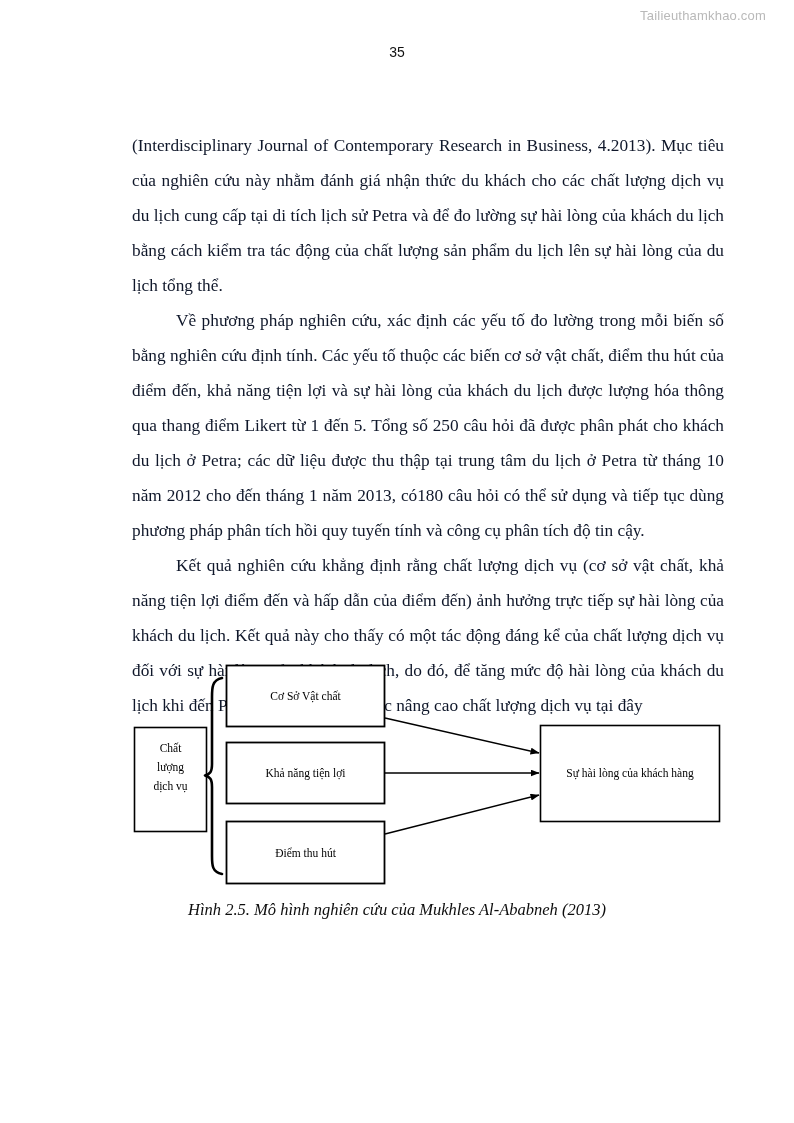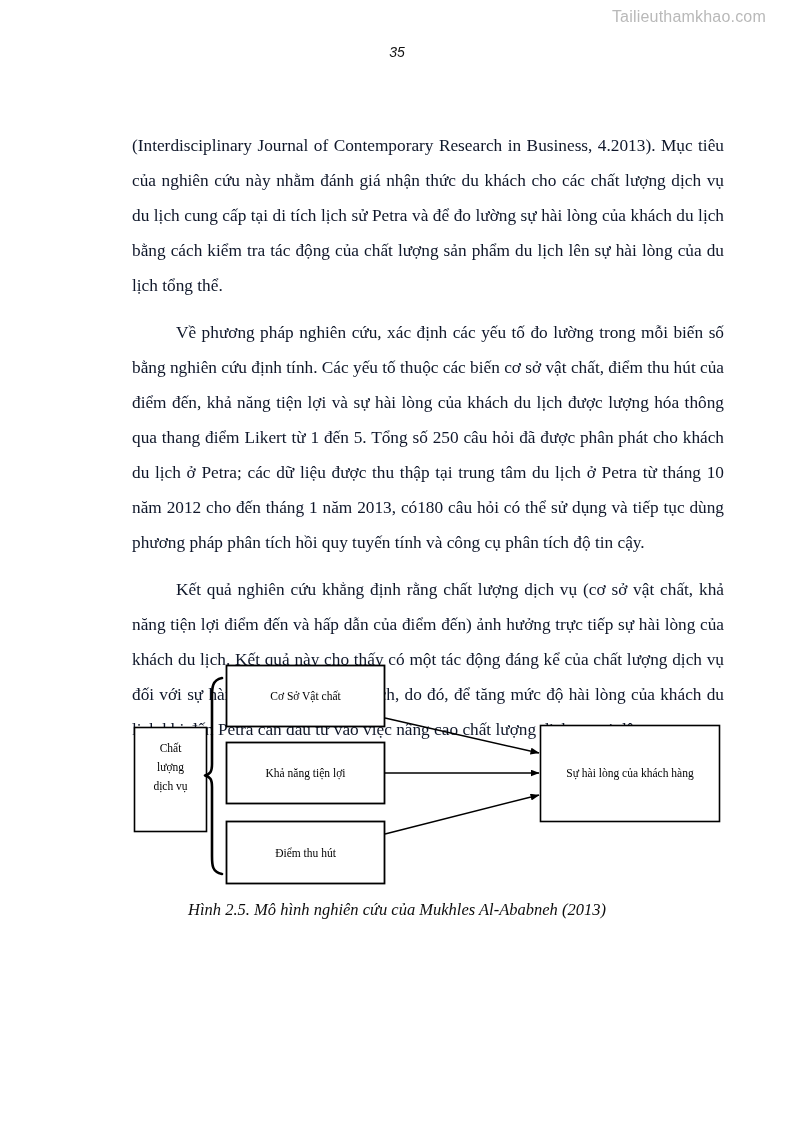--- a/index.html
+++ b/index.html
@@ -15,37 +15,36 @@
     font-family: "Liberation Serif", "DejaVu Serif", serif;
     color: #000000;
   }
 
   
   .watermark {
     position: absolute;
     top: 8px;
     right: 28px;
     font-family: "Liberation Sans", sans-serif;
-    font-size: 16px;
+    font-size: 13px;
     color: #b9b9b9;
     letter-spacing: 0.2px;
     white-space: nowrap;
   }
 
   
   .page-number {
     position: absolute;
     top: 44px;
     left: 0;
     width: 794px;
     text-align: center;
     font-family: "Liberation Sans", sans-serif;
     font-size: 14px;
     color: #111111;
-    font-style: italic;
   }
 
   
   .body-text {
     position: absolute;
     left: 132px;
     top: 128px;
     width: 592px;
   }
   .para {
@@ -54,21 +53,21 @@
     line-height: 35px;
     text-align: justify;
     text-align-last: left;
     text-justify: inter-word;
     color: #0f172a;
   }
   .para.indent {
     text-indent: 44px;
   }
   .para + .para {
-    margin-top: 12px;
+    margin-top: 0px;
   }
 
   
   .figure {
     position: absolute;
     left: 0;
     top: 0;
     width: 794px;
     height: 1123px;
     pointer-events: none;

